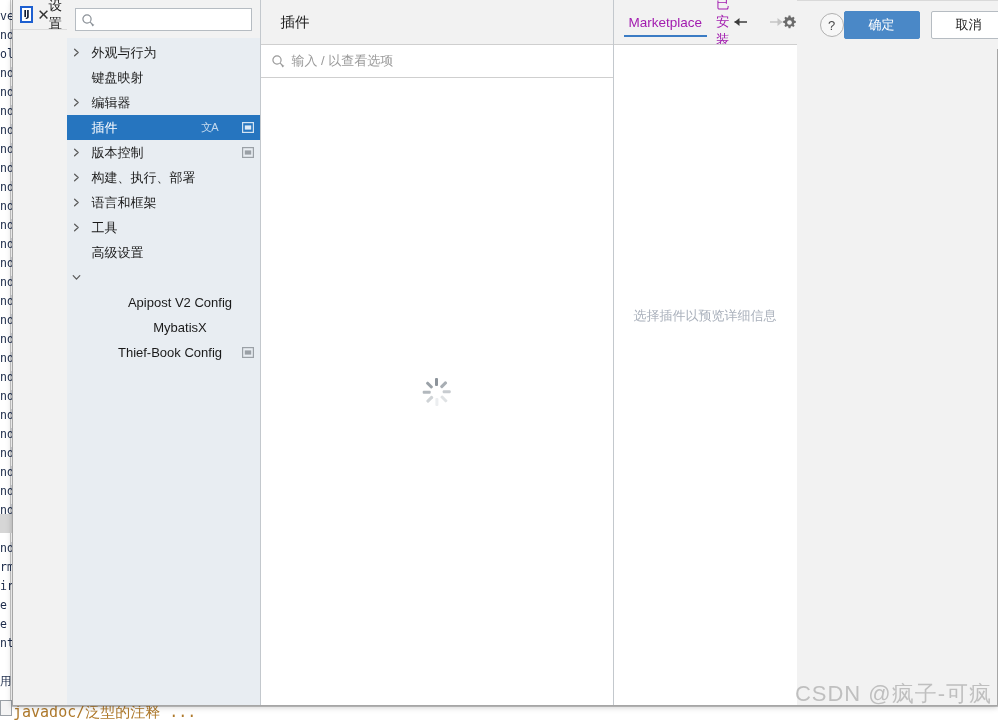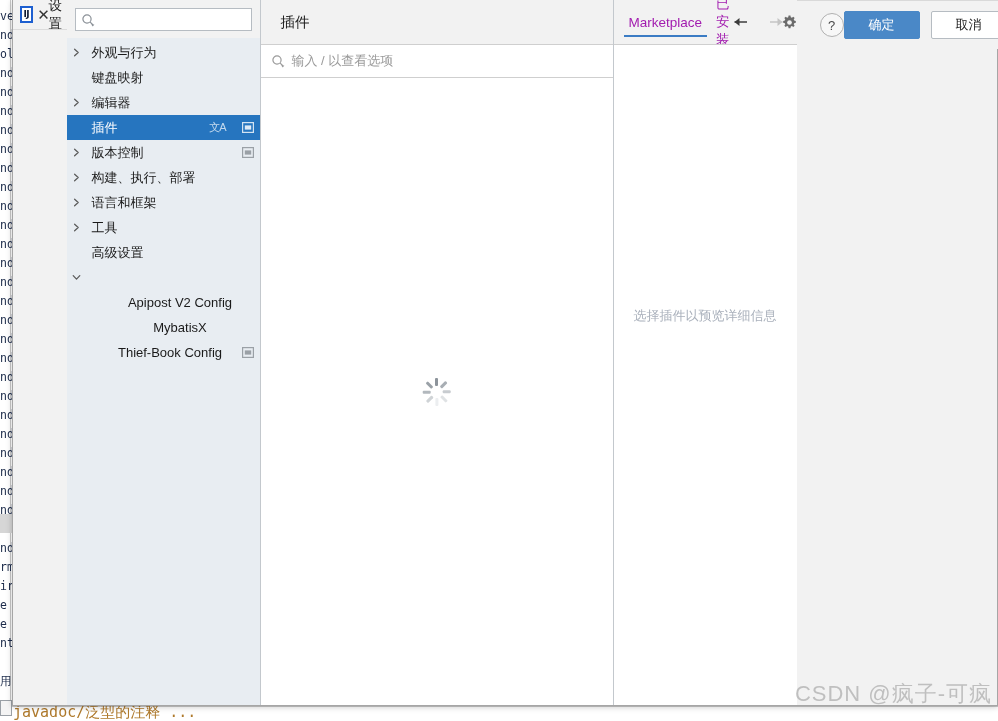--- a/index.html
+++ b/index.html
@@ -182,21 +182,21 @@
     display: flex; align-items: center; justify-content: center;
     color: #5c5c5c;
     font-size: 9px;
   }
   .tree-row.selected .tree-arrow { color: #ffffff; }
   .tree-arrow svg { display: block; }
   .tree-label { flex: 1 1 auto; white-space: nowrap; overflow: hidden; }
   .tree-row.lvl1 .tree-label { padding-left: 5px; }
   .tree-row.lvl2 { padding-left: 40px; }
   .tree-row.lvl2 .tree-label { font-size: 13px; text-align: center; }
-  .row-icons { display: flex; align-items: flex-end; gap: 16px; margin-left: auto; padding-left: 8px; }
+  .row-icons { display: flex; align-items: flex-end; gap: 24px; margin-left: auto; padding-left: 8px; }
 
   
   #plugin-pane {
     width: 353px;
     flex: 0 0 353px;
     background: #f2f2f2;
     display: flex;
     flex-direction: column;
     border-right: 1px solid #c3c8cd;
   }

